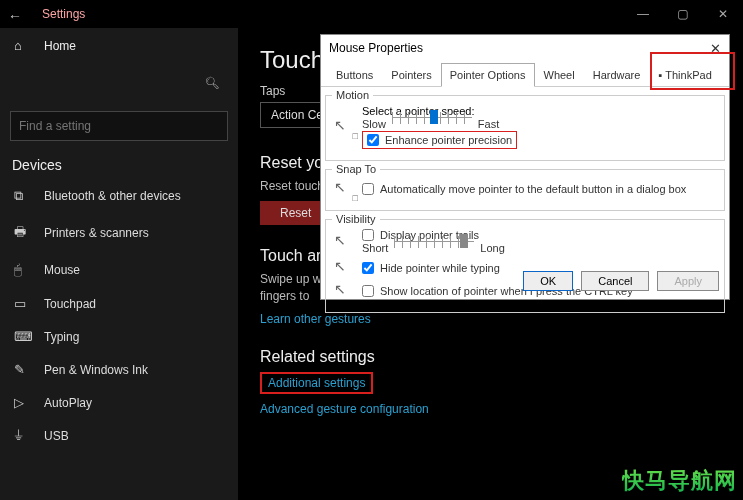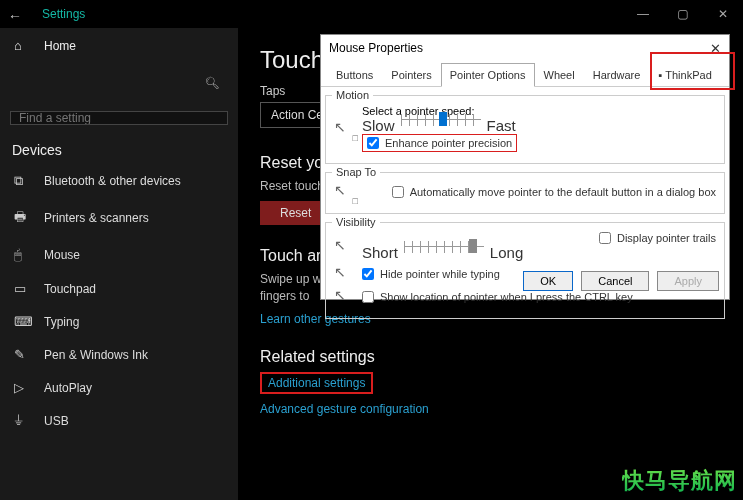--- a/index.html
+++ b/index.html
@@ -1,28 +1,28 @@
 <!DOCTYPE html>
 <html><head>
 <meta charset="utf-8">
 <style>
 * { margin: 0; padding: 0; box-sizing: border-box; font-family: "Segoe UI", Arial, sans-serif; }
 body { width: 743px; height: 500px; background: #000; overflow: hidden; position: relative; }
 
 .titlebar { height: 28px; background: #000; display: flex; align-items: center; }
 .titlebar .back { width: 30px; text-align: center; color: #ccc; font-size: 14px; }
-.titlebar .title { color: #14b8a6; font-size: 12px; margin-left: 12px; }
+.titlebar .title { color: #fca5a5; font-size: 12px; margin-left: 12px; }
 .titlebar .spacer { flex: 1; }
 .titlebar .winctl { width: 40px; text-align: center; color: #aaa; font-size: 12px; }
 
 .sidebar { position: absolute; top: 28px; left: 0; width: 238px; height: 472px; background: #1a1a1a; }
 .sidebar .home { display: flex; align-items: center; padding: 10px 14px; color: #eee; font-size: 12px; }
 .sidebar .home .icon { width: 20px; margin-right: 10px; font-size: 13px; }
 .sidebar .search { margin: 6px 10px; position: relative; }
-.sidebar .search input { width: 100%; height: 14px; background: #111; border: 1px solid #444; color: #aaa; padding: 0 28px 0 8px; font-size: 12px; margin-top: 42px; }
+.sidebar .search input { width: 100%; height: 30px; background: #111; border: 1px solid #444; color: #aaa; padding: 0 28px 0 8px; font-size: 12px; margin-top: 42px; }
 .sidebar .search .sicon { position: absolute; right: 8px; top: 7px; color: #aaa; font-size: 12px; }
 .sidebar .section { padding: 10px 12px 6px; color: #eee; font-size: 14px; font-weight: 400; }
 .sidebar .item { display: flex; align-items: center; padding: 9px 14px; color: #ddd; font-size: 12px; cursor: pointer; }
 .sidebar .item .icon { width: 20px; margin-right: 10px; font-size: 13px; color: #ccc; }
 
 .main { position: absolute; top: 28px; left: 238px; right: 0; bottom: 0; background: #000; color: #eee; padding: 18px 22px; overflow: hidden; }
 .main h1 { font-size: 24px; font-weight: 300; margin-bottom: 10px; }
 .main .subhead { font-size: 12px; color: #ccc; margin-top: 8px; }
 .btnbox { border: 1px solid #555; display: inline-block; padding: 5px 10px; font-size: 12px; color: #ddd; margin-top: 4px; }
 .clip { white-space: nowrap; overflow: hidden; }
@@ -41,25 +41,25 @@
 .dialog .tab.tp { display:flex; align-items:center; gap:3px; }
 .dialog .tabhl { position:absolute; border:2px solid #d91e1e; width:85px; height:38px; right:-6px; top:-10px; pointer-events:none; }
 
 .dialog .content { padding: 8px 4px; }
 .group { border: 1px solid #ccc; margin-bottom: 8px; padding: 6px 8px 8px; position: relative; }
 .group .gtitle { position: absolute; top: -7px; left: 6px; background: #fff; padding: 0 4px; font-size: 11px; color: #333; }
 .row { display: flex; align-items: center; gap: 8px; margin: 3px 0; }
 .cursoricon { width: 20px; height: 20px; flex-shrink:0; position:relative; }
 .cursoricon::before { content:"↖"; color:#666; font-size:14px; }
 .cursoricon.ar::after { content:"□"; position:absolute; right:-4px; bottom:-4px; font-size:9px; color:#666; }
-.slider { display:flex; align-items:center; gap:6px; font-size:15px; color:#333; }
+.slider { display:flex; align-items:center; gap:6px; font-size:11px; color:#333; }
 .slider .track { width: 80px; height: 14px; border-top: 1px solid #999; position:relative; }
 .slider .track::before { content:""; position:absolute; top:-6px; left:0; right:0; height:12px; background: repeating-linear-gradient(90deg, #999 0 1px, transparent 1px 8px); }
 .slider .thumb { position:absolute; top:-8px; width:8px; height:14px; background:#0070d0; }
-.chk { display:flex; align-items:center; gap:6px; font-size:11px; color:#333;justify-content:flex-end; }
+.chk { display:flex; align-items:center; gap:6px; font-size:11px; color:#333; }
 .chk input { width:12px; height:12px; }
 .hlred { border:1.5px solid #d91e1e; padding:2px 4px; display:inline-flex; }
 
 .dbuttons { position:absolute; bottom:8px; right:10px; display:flex; gap:8px; }
 .dbuttons .btn { border:1px solid #888; padding:3px 16px; font-size:11px; background:#eee; cursor:pointer; }
 .dbuttons .btn.primary { border:1.5px solid #0a67c9; }
 .dbuttons .btn.disabled { color:#aaa; }
 
 .watermark { position:absolute; right:6px; bottom:4px; font-size:22px; font-weight:900; letter-spacing:1px; background: linear-gradient(180deg,#6be04a,#0bb24f); -webkit-background-clip:text; color:transparent; }
 </style>

